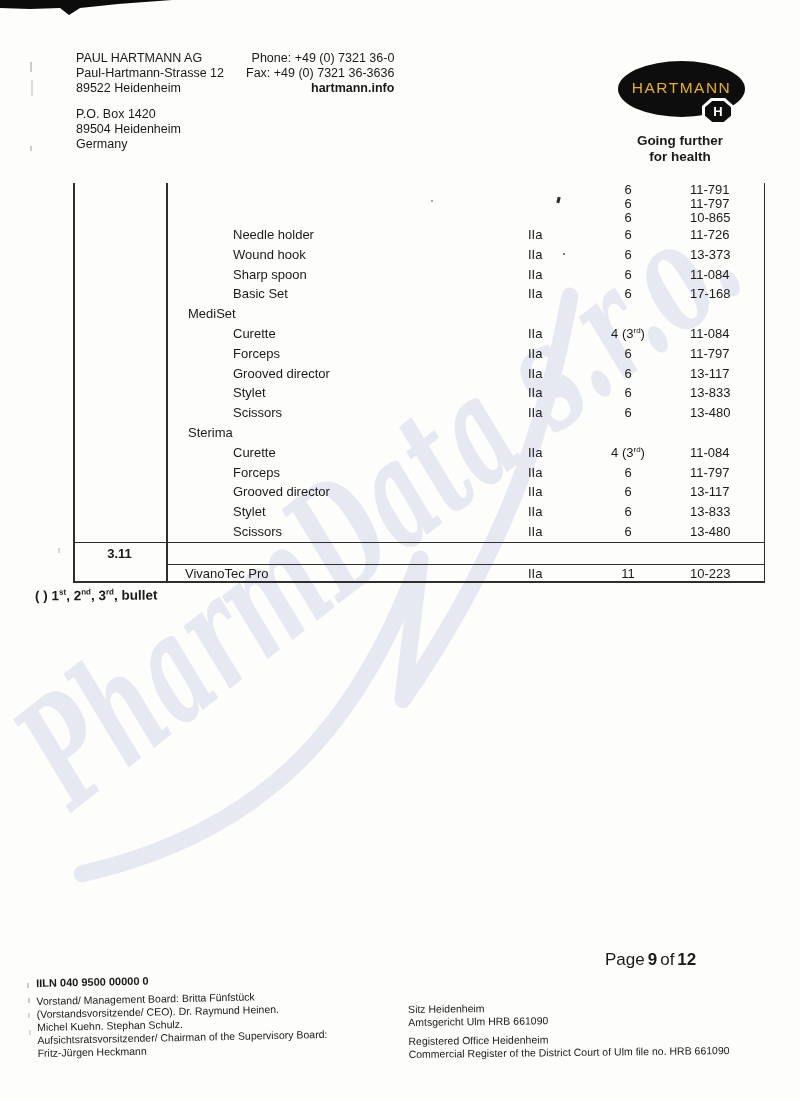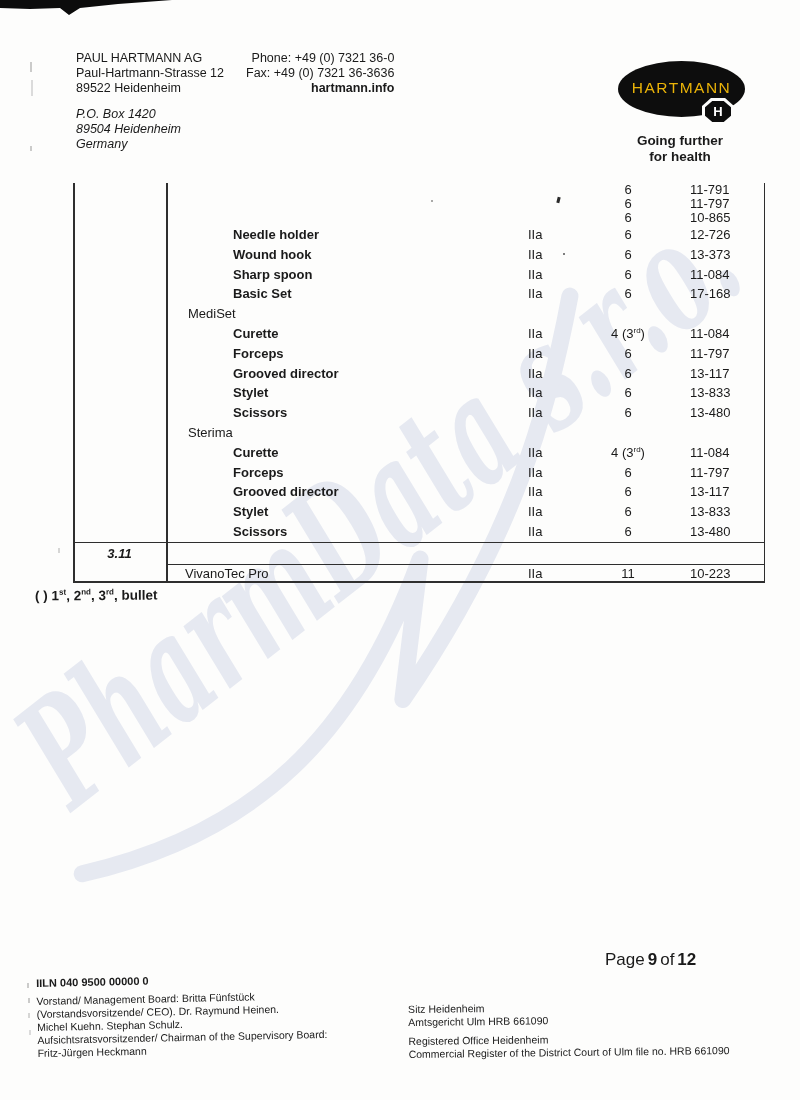--- a/index.html
+++ b/index.html
@@ -11,21 +11,21 @@
   
   #watermark-svg{position:absolute;top:0;left:0;z-index:0;}
   
   .scan-wedge{position:absolute;top:0;left:0;width:180px;height:16px;background:#0c0c0c;
     clip-path:polygon(0 0,172px 0,118px 4px,80px 8px,69px 15px,60px 8px,30px 9px,0 8px);z-index:3;}
   .margin-mark{position:absolute;background:#8d8d8d;opacity:.45;z-index:2;}
   .speck{position:absolute;background:#2a2a2a;z-index:2;}
   
   .hdr-block{z-index:2;font-size:12.5px;line-height:15px;}
   #company{left:76px;top:51px;}
-  #pobox{left:76px;top:107px;font-style:italic;}
+  #pobox{left:76px;top:107px;}
   #contact{left:246px;top:51px;text-align:right;}
   #contact .web{font-weight:bold;}
   
   #logo{left:618px;top:61px;width:127px;height:56px;z-index:2;}
   .logo-oval{position:absolute;inset:0;background:#0d0d0d;border-radius:50%;
     display:flex;align-items:center;justify-content:center;}
   .logo-text{color:#eab308;font-size:15.5px;letter-spacing:1.5px;font-weight:500;padding-bottom:2px;}
   .badge-outer{position:absolute;left:84px;top:37px;width:32px;height:27px;background:#fdfdfc;
     clip-path:polygon(28% 0,72% 0,100% 30%,100% 70%,72% 100%,28% 100%,0 70%,0 30%);
     display:flex;align-items:center;justify-content:center;}
@@ -36,28 +36,28 @@
   #tagline{left:605px;top:133px;width:150px;text-align:center;z-index:2;
     font-weight:bold;font-size:13.5px;line-height:16px;}
   
   #ptable{left:73px;top:183px;width:692px;height:400px;z-index:1;font-size:13px;}
   .vline{position:absolute;top:0;bottom:0;width:1.5px;background:#2e2e2e;}
   .vline.l{left:0;} .vline.m{left:93px;} .vline.r{right:0;}
   .trow{position:relative;}
   .trow.cont{height:14px;line-height:14px;}
   .trow.r{height:19.8px;line-height:19.8px;}
   .tname{position:absolute;white-space:nowrap;}
-  .ind-item .tname{left:160px;font-weight:bold;}
+  .ind-item .tname{left:160px;}
   .ind-group .tname{left:115px;}
   .ind-wide .tname{left:112px;}
   .tcls{position:absolute;left:415px;margin-left:40px;}
   .tqty{position:absolute;left:500px;width:110px;text-align:center;}
   .tref{position:absolute;left:617px;}
   sup.sm{font-size:8px;vertical-align:super;line-height:0;}
-  .section-row{position:relative;height:21px;line-height:21px;border-top:1.6px solid #2e2e2e;font-style:italic;}
+  .section-row{position:relative;height:21px;line-height:21px;border-top:1.6px solid #2e2e2e;}
   .section-code{position:absolute;left:0;width:93px;text-align:center;font-weight:bold;}
   .section-title{position:absolute;left:112px;font-weight:bold;white-space:nowrap;}
   .vivano-row{position:relative;height:20px;line-height:20px;}
   .vivano-row .mid-line{position:absolute;top:0;left:93px;right:0;height:1.6px;background:#2e2e2e;}
   .bottom-line{position:absolute;left:0;right:0;bottom:0;height:1.8px;background:#2e2e2e;}
   
   #footnote{left:35px;top:588px;z-index:1;font-size:13.5px;font-weight:600;transform:rotate(-0.4deg);}
   
   #page-num{left:605px;top:950px;z-index:1;font-size:17px;}
   #page-num .b{font-weight:bold;}
@@ -135,21 +135,21 @@
   </div>
   <div class="trow cont">
     <span class="tqty">6</span>
     <span class="tref">10-865</span>
   </div>
 
   <div class="trow r ind-item">
     <span class="tname">Needle holder</span>
     <span class="tcls">IIa</span>
     <span class="tqty">6</span>
-    <span class="tref">12-726</span>
+    <span class="tref">11-726</span>
   </div>
   <div class="trow r ind-item">
     <span class="tname">Wound hook</span>
     <span class="tcls">IIa</span>
     <span class="tqty">6</span>
     <span class="tref">13-373</span>
   </div>
   <div class="trow r ind-item">
     <span class="tname">Sharp spoon</span>
     <span class="tcls">IIa</span>

